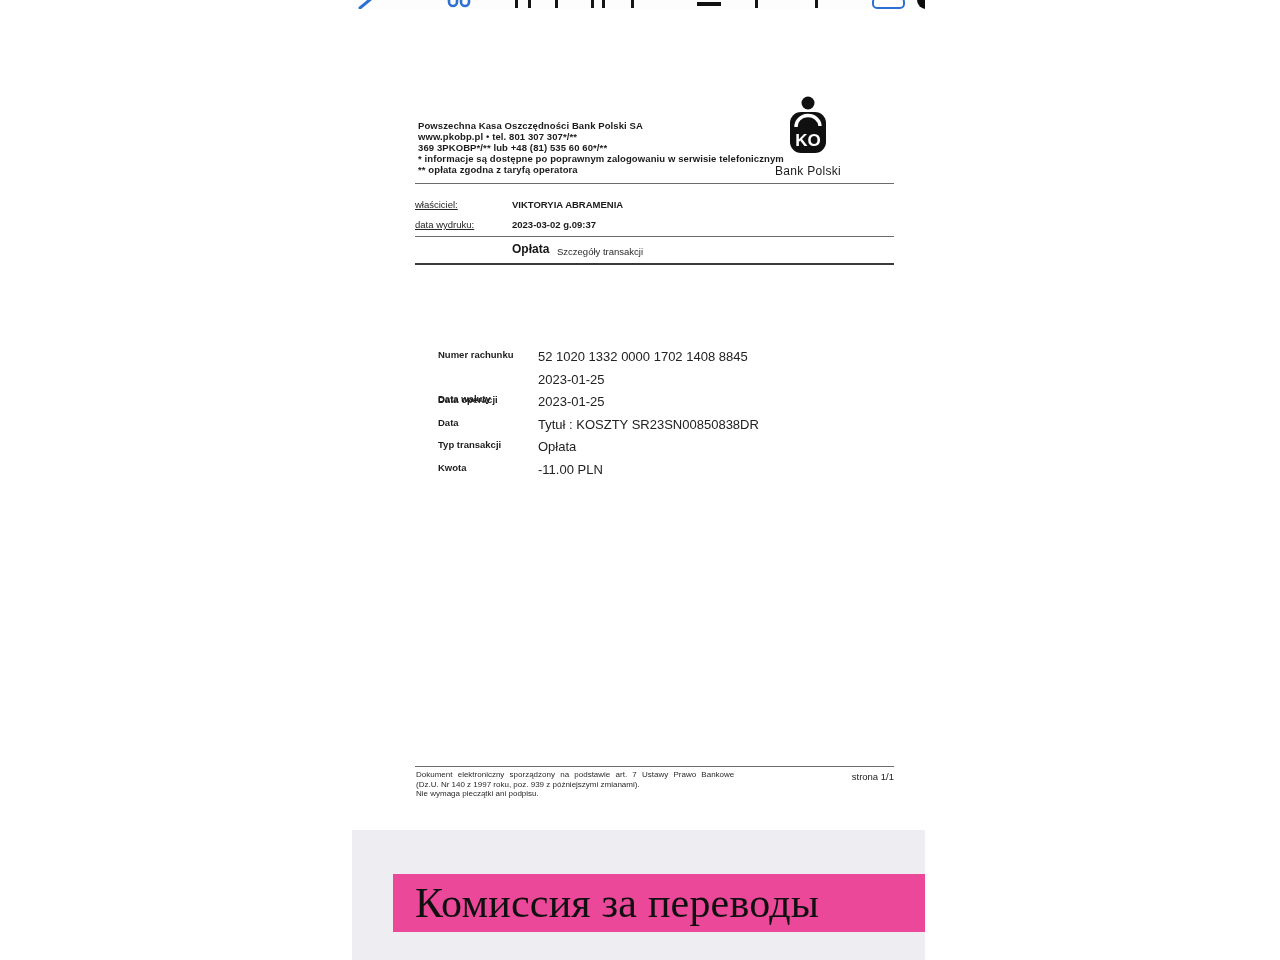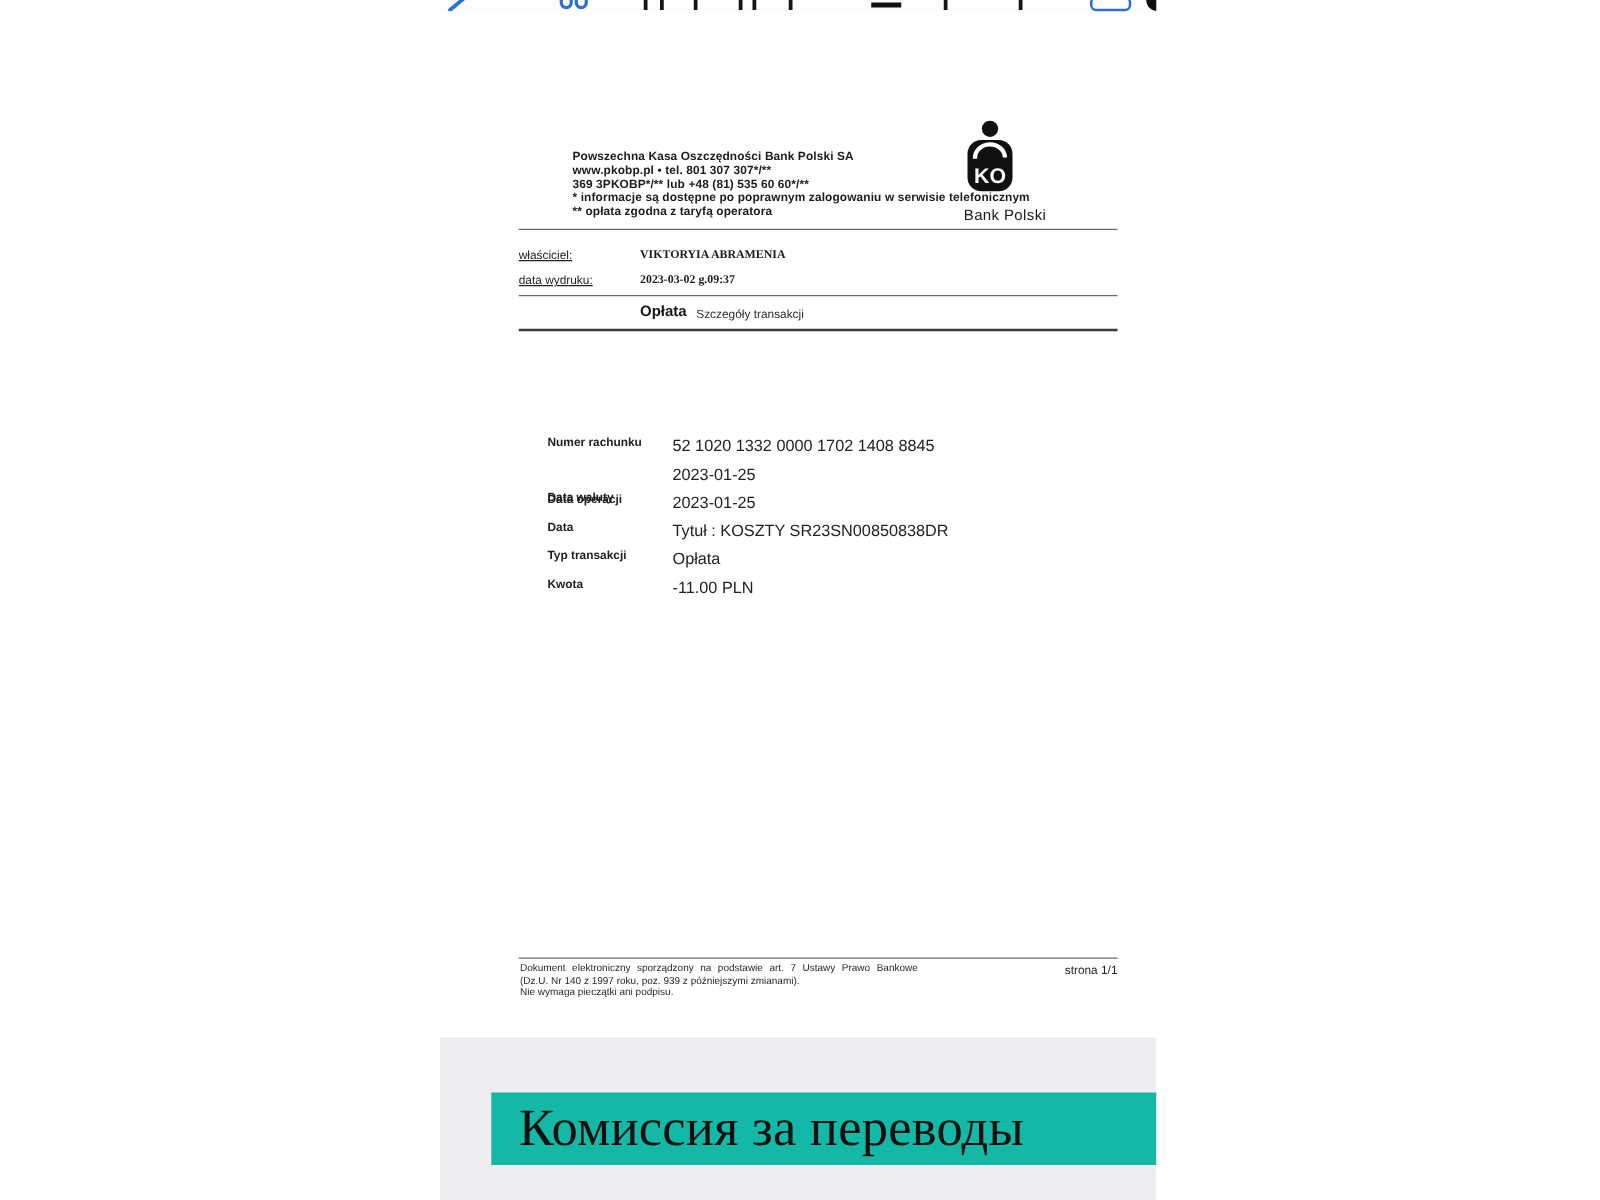--- a/index.html
+++ b/index.html
@@ -32,38 +32,38 @@
   .viewer-title{position:absolute;left:85px;top:30px;font-size:23px;font-weight:bold;color:#ffffff;letter-spacing:.2px;}
   .viewer-subtitle{position:absolute;left:160px;top:31px;font-size:22px;color:#d8d6d3;}
   .counter-pill{position:absolute;left:31px;top:50px;height:37px;line-height:37px;padding:0 15px;border-radius:11px;
     background:rgba(248,248,248,.55);color:#7b7b7b;font-size:26px;z-index:2;}
   .more-btn{position:absolute;left:466px;top:34px;width:44px;height:28px;display:flex;align-items:center;justify-content:center;gap:6px;cursor:pointer;}
   .more-dot{width:5.5px;height:5.5px;border-radius:50%;background:#ffffff;}
   .close-btn{position:absolute;left:522px;top:18px;width:46px;height:46px;display:flex;align-items:center;justify-content:center;cursor:pointer;}
 
   
   .doc-text{position:absolute;color:#1b1b1b;}
-  .bank-info{left:66px;top:120px;font-size:9.5px;line-height:11px;font-weight:bold;letter-spacing:.1px;margin-left:40px;}
-  .logo-wrap{position:absolute;left:419px;top:96px;width:74px;}
+  .bank-info{left:66px;top:120px;font-size:9.5px;line-height:11px;font-weight:bold;letter-spacing:.1px;}
+  .logo-wrap{position:absolute;left:419px;top:96px;width:74px;text-align:center;}
   .logo-caption{font-size:12px;color:#1b1b1b;margin-top:4px;letter-spacing:.3px;}
   .rule{position:absolute;left:63px;width:479px;height:1px;background:#6b6b6b;}
   .rule.thick{height:2px;background:#3a3a3a;}
   .label-right{position:absolute;left:63px;width:65px;text-align:left;font-size:9.5px;color:#242424;text-decoration:underline;}
-  .val-bold{position:absolute;left:160px;font-size:9.5px;font-weight:bold;color:#1b1b1b;font-family:Liberation Serif, serif;}
+  .val-bold{position:absolute;left:160px;font-size:9.5px;font-weight:bold;color:#1b1b1b;}
   .section-title{position:absolute;left:160px;top:242px;font-size:12px;font-weight:bold;color:#161616;}
   .section-sub{position:absolute;left:205px;top:246px;font-size:9.5px;color:#2c2c2c;}
   .f-label{position:absolute;left:86px;font-size:9.5px;font-weight:bold;color:#1d1d1d;}
   .f-value{position:absolute;left:186px;font-size:13px;color:#222222;}
   .doc-footer{position:absolute;left:64px;top:770px;width:350px;font-size:8px;line-height:9.5px;color:#2a2a2a;}
   .doc-footer .j{word-spacing:3px;}
   .page-ind{position:absolute;left:420px;top:771px;width:122px;text-align:right;font-size:9.5px;color:#232323;}
 
   
   .caption-strip{position:absolute;left:0;top:830px;width:573px;height:130px;background:#ededf2;}
-  .caption-box{position:absolute;left:41px;top:44px;width:574px;height:58px;background:#14b8a6;}
+  .caption-box{position:absolute;left:41px;top:44px;width:574px;height:58px;background:#ec4899;}
   .caption-text{font-family:"Liberation Serif","DejaVu Serif",serif;font-size:42px;line-height:58px;color:#101010;padding-left:22px;white-space:nowrap;letter-spacing:.2px;}
 </style>
 </head>
 <body>
 
 <div class="stage">
   <div class="phone">
 
     <div class="toolbar-strip">
       <svg class="frag" style="left:6px" width="16" height="9" viewBox="0 0 16 9">

